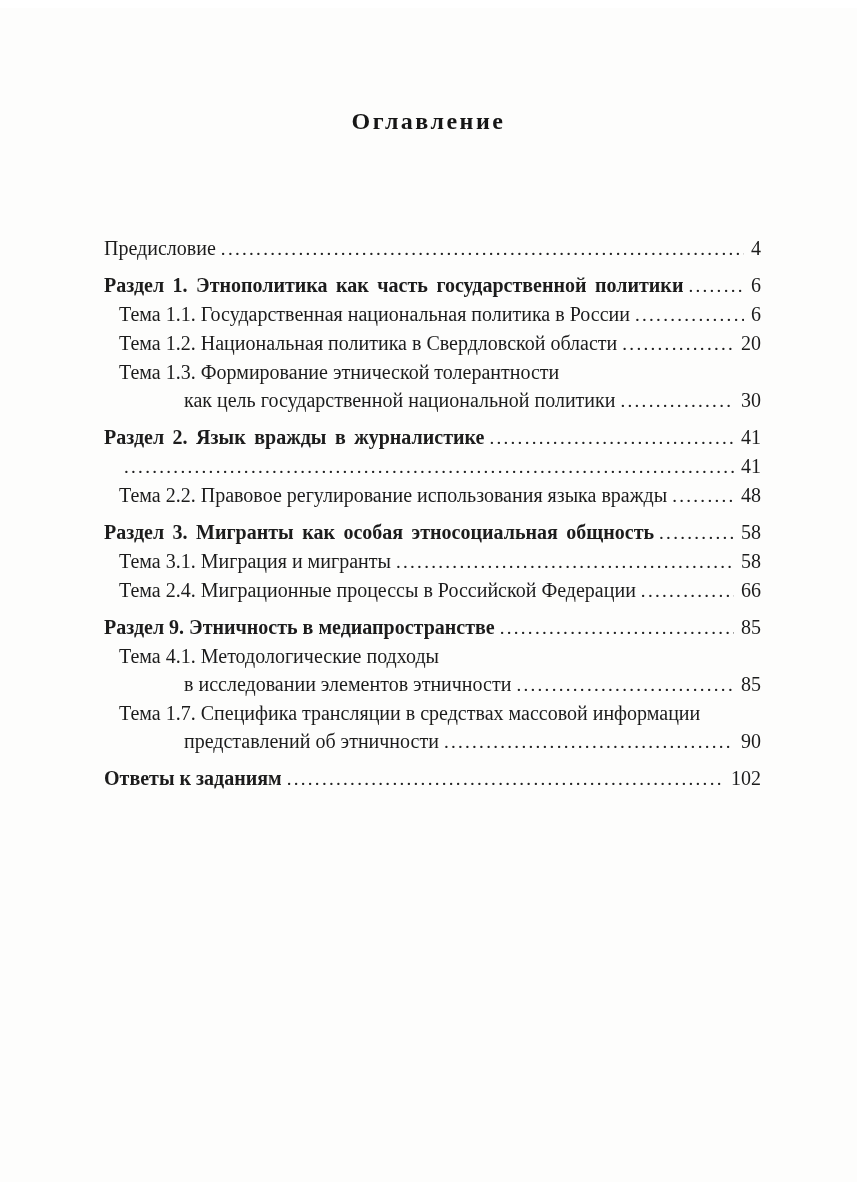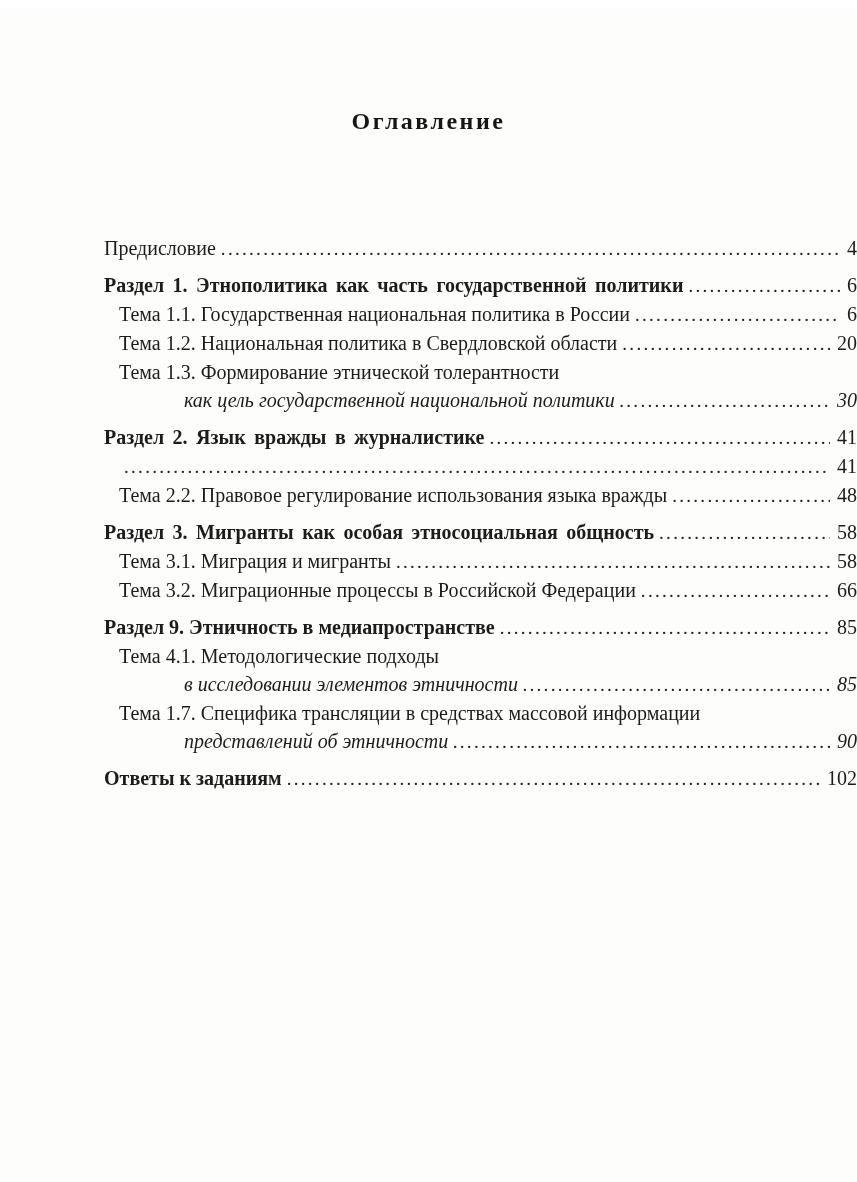--- a/index.html
+++ b/index.html
@@ -24,33 +24,34 @@
     text-align: center;
     font-size: 24px;
     font-weight: 600;
     letter-spacing: 2.5px;
     line-height: 34px;
     color: #161616;
   }
   .toc {
     margin-top: 96px;
     padding-left: 104px;
+    padding-right: 96px; 
   }
   .toc-entry { }
   .toc-entry.gap { margin-top: 8px; }
   .toc-row {
     display: flex;
     align-items: baseline;
     line-height: 28px;
     white-space: nowrap;
   }
   
   .toc-entry.level1 .toc-row.first { padding-left: 15px; }
   
-  .toc-row.cont { padding-left: 80px; font-style: italic; }
+  .toc-row.cont { padding-left: 80px; }
   .toc-label { flex: 0 0 auto; }
   .toc-entry.bold .toc-label { font-weight: bold; }
   .toc-entry.wide .toc-label { word-spacing: 3.5px; }
   .dot-leader {
     flex: 1 1 auto;
     overflow: hidden;
     margin: 0 7px 0 5px;
     color: #222222;
     font-weight: normal;
   }
@@ -138,21 +139,21 @@
       </div>
       <div class="toc-entry level1">
         <div class="toc-row first">
           <span class="toc-label">Тема 3.1. Миграция и мигранты</span>
           <span class="dot-leader"></span>
           <span class="toc-page">58</span>
         </div>
       </div>
       <div class="toc-entry level1">
         <div class="toc-row first">
-          <span class="toc-label">Тема 3.2. Миграционные процессы в Российской Федерации</span>
+          <span class="toc-label">Тема 2.4. Миграционные процессы в Российской Федерации</span>
           <span class="dot-leader"></span>
           <span class="toc-page">66</span>
         </div>
       </div>
       <div class="toc-entry level0 bold gap">
         <div class="toc-row first">
           <span class="toc-label">Раздел 9. Этничность в медиапространстве</span>
           <span class="dot-leader"></span>
           <span class="toc-page">85</span>
         </div>

